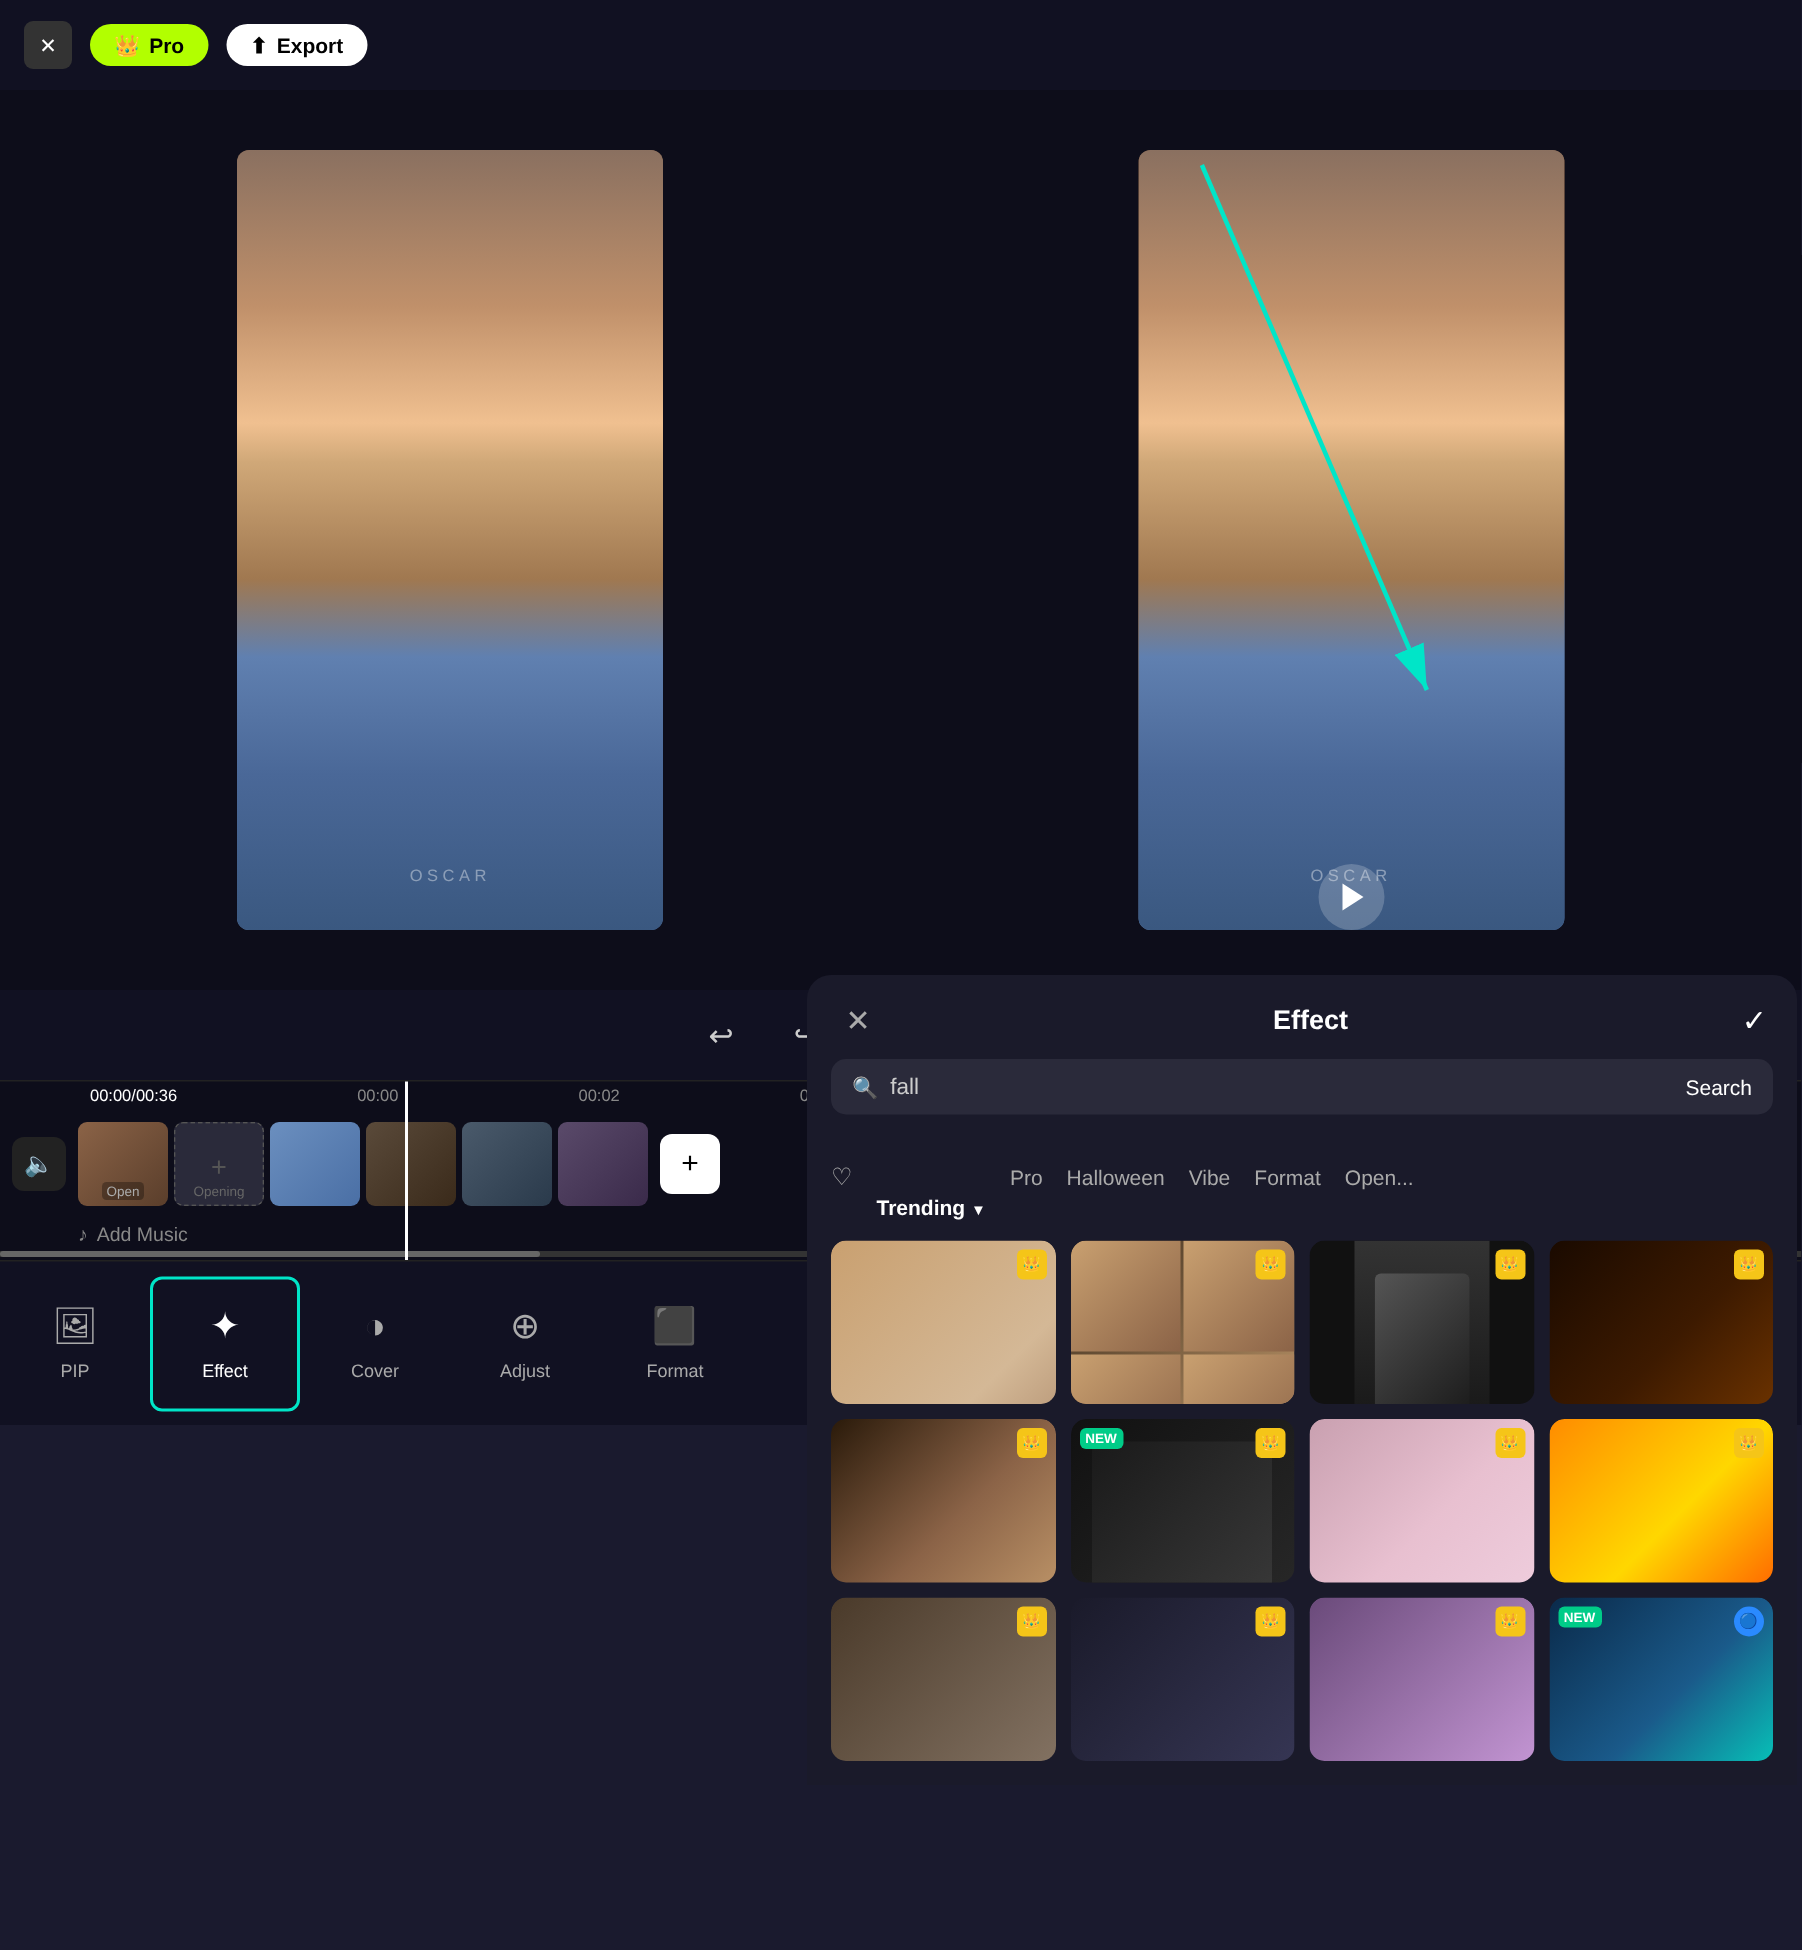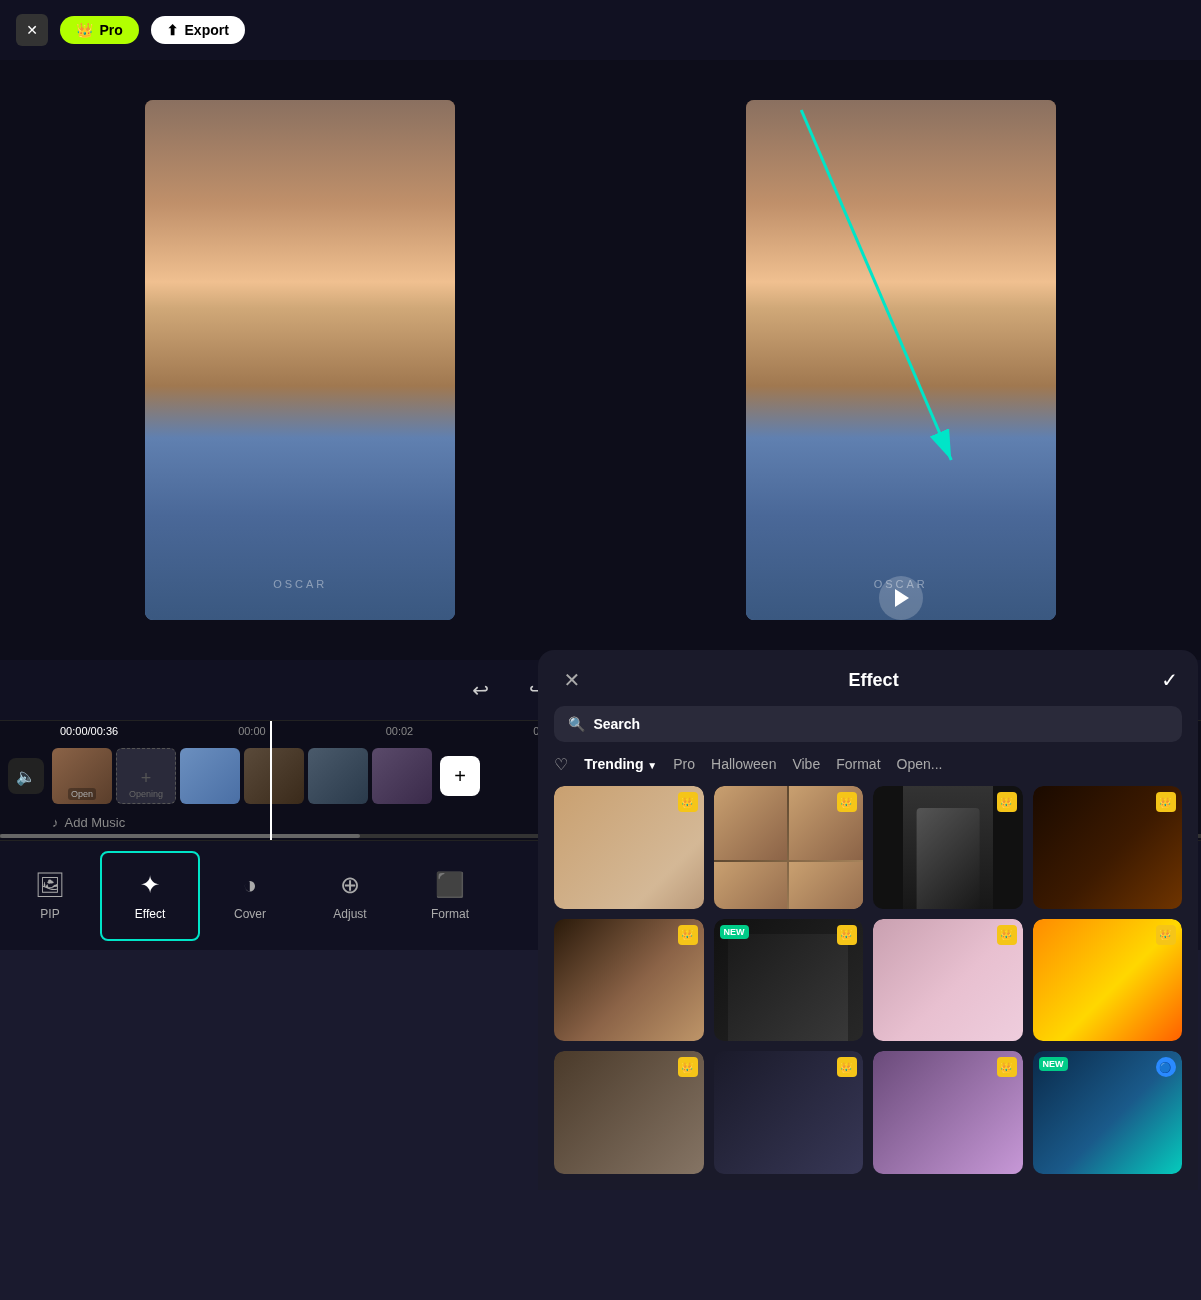--- a/index.html
+++ b/index.html
@@ -64,21 +64,21 @@
     .preview-left, .preview-right {
       width: 50%;
       height: 100%;
       display: flex;
       align-items: center;
       justify-content: center;
       position: relative;
       overflow: hidden;
     }
     .video-frame {
-      width: 310px;
+      width: 284px;
       height: 520px;
       border-radius: 8px;
       background: linear-gradient(160deg, #5a3e2b 0%, #8b6347 30%, #c9a07a 50%, #6b8fbf 70%, #4a6fa5 100%);
       position: relative;
       overflow: hidden;
     }
     .video-frame .watermark {
       position: absolute;
       bottom: 30px;
       left: 50%;
@@ -325,21 +325,21 @@
       flex: 1;
       color: #ccc;
       font-size: 15px;
       background: none;
       border: none;
       outline: none;
     }
     .search-btn {
       color: #fff;
       font-size: 14px;
-      font-weight: 700;
+      font-weight: 400;
       cursor: pointer;
       background: none;
       border: none;
     }
 
     .category-tabs {
       display: flex;
       align-items: center;
       padding: 0 16px 12px;
       gap: 16px;
@@ -350,20 +350,21 @@
     .cat-tab {
       white-space: nowrap;
       font-size: 14px;
       color: #aaa;
       cursor: pointer;
       padding: 2px 0;
     }
     .cat-tab.active {
       color: #fff;
       font-weight: 600;
+      margin-top: 40px;
     }
     .heart-icon { color: #aaa; font-size: 16px; }
     .trending-arrow { font-size: 10px; }
 
     .effects-grid {
       display: grid;
       grid-template-columns: repeat(4, 1fr);
       gap: 10px;
       padding: 0 16px 16px;
       overflow-y: auto;
@@ -601,20 +602,21 @@
       <span>✕</span>
     </div>
     <div class="panel-title">Effect</div>
     <div class="panel-check">
       <span>✓</span>
     </div>
   </div>
 
   <div class="search-bar">
     <span class="search-icon">🔍</span>
+    <span class="search-input-fake">fall</span>
     <button class="search-btn">Search</button>
   </div>
 
   <div class="category-tabs">
     <span class="heart-icon">♡</span>
     <span class="cat-tab active">
       Trending <span class="trending-arrow">▼</span>
     </span>
     <span class="cat-tab">Pro</span>
     <span class="cat-tab">Halloween</span>

